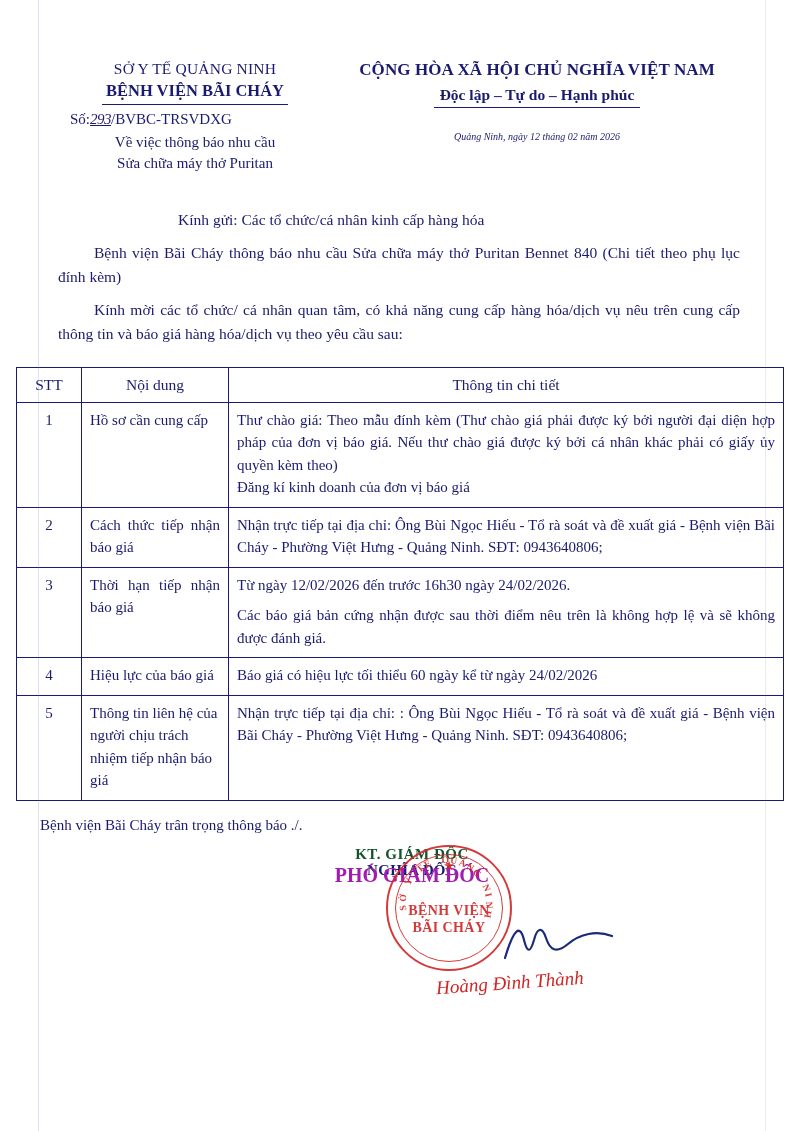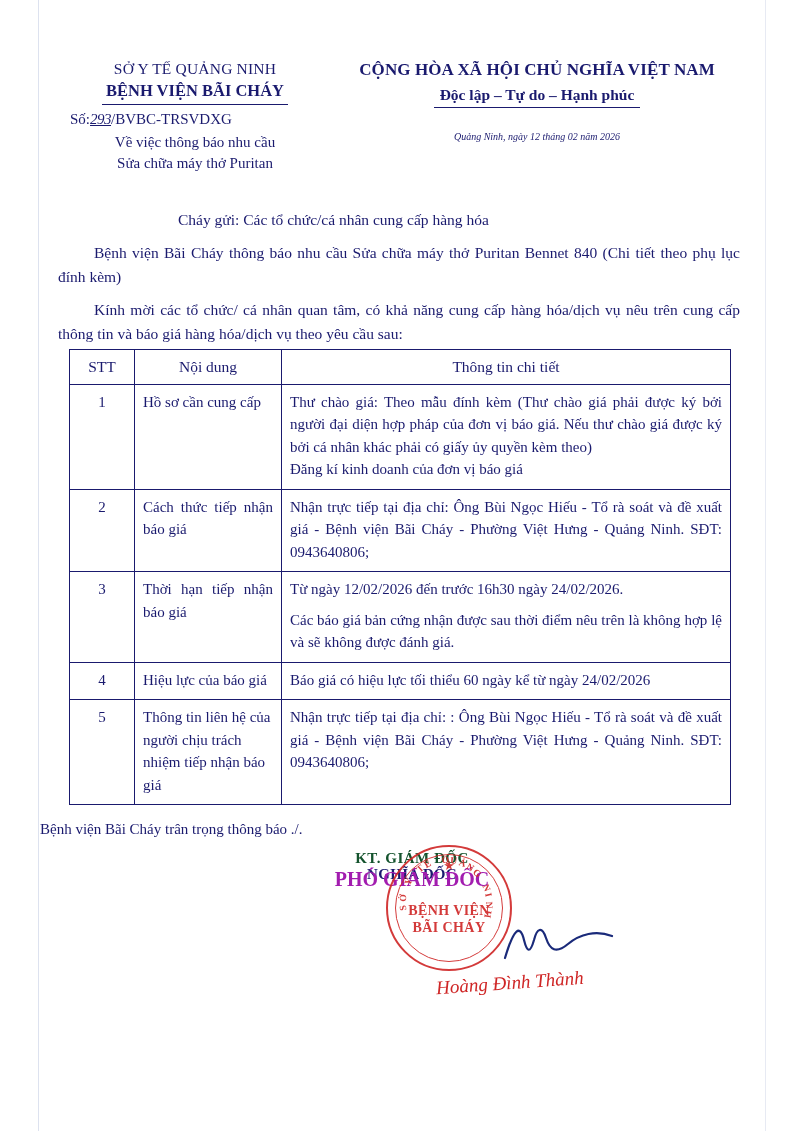--- a/index.html
+++ b/index.html
@@ -105,22 +105,22 @@
   .recipient {
     margin-top: 34px;
     padding-left: 120px;
   }
   .para {
     margin-top: 9px;
     text-indent: 36px;
     text-align: justify;
   }
   table.main {
-    width: 662px;
-    margin: 2px auto 0 auto;
+    width: 768px;
+    margin: 20px auto 0 auto;
     border-collapse: collapse;
     font-size: 15px;
   }
   table.main th, table.main td {
     border: 1px solid #1a1a6e;
     padding: 6px 8px 8px 8px;
     vertical-align: top;
     line-height: 1.5;
   }
   table.main th {
@@ -276,21 +276,21 @@
       </div>
     </div>
     <div class="header-right">
       <div class="nation">CỘNG HÒA XÃ HỘI CHỦ NGHĨA VIỆT NAM</div>
       <div><span class="motto">Độc lập – Tự do – Hạnh phúc</span></div>
       <div class="place-date">Quảng Ninh, ngày 12 tháng 02 năm 2026</div>
     </div>
   </div>
 
   <div class="body-text">
-    <div class="recipient">Cháy gửi: Các tổ chức/cá nhân cung cấp hàng hóa</div>
+    <div class="recipient">Kính gửi: Các tổ chức/cá nhân kinh cấp hàng hóa</div>
     <div class="para">Bệnh viện Bãi Cháy thông báo nhu cầu Sửa chữa máy thở Puritan Bennet 840  (Chi tiết theo phụ lục đính kèm)</div>
     <div class="para">Kính mời các tổ chức/ cá nhân quan tâm, có khả năng cung cấp hàng hóa/dịch vụ nêu trên cung cấp thông tin và báo giá hàng hóa/dịch vụ theo yêu cầu sau:</div>
   </div>
 
   <table class="main">
     <thead>
       <tr>
         <th class="col-stt">STT</th>
         <th class="col-noidung">Nội dung</th>
         <th>Thông tin chi tiết</th>

